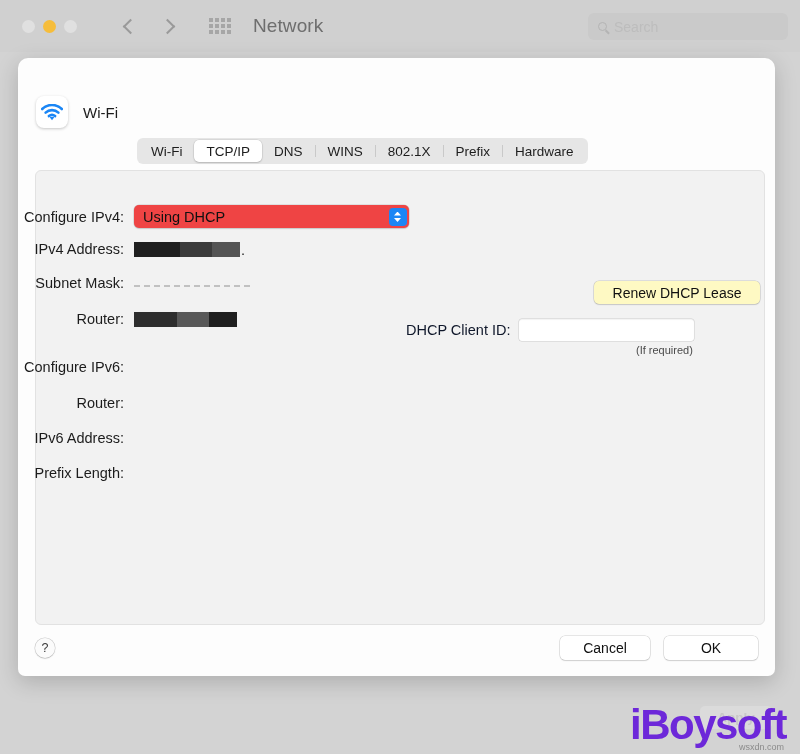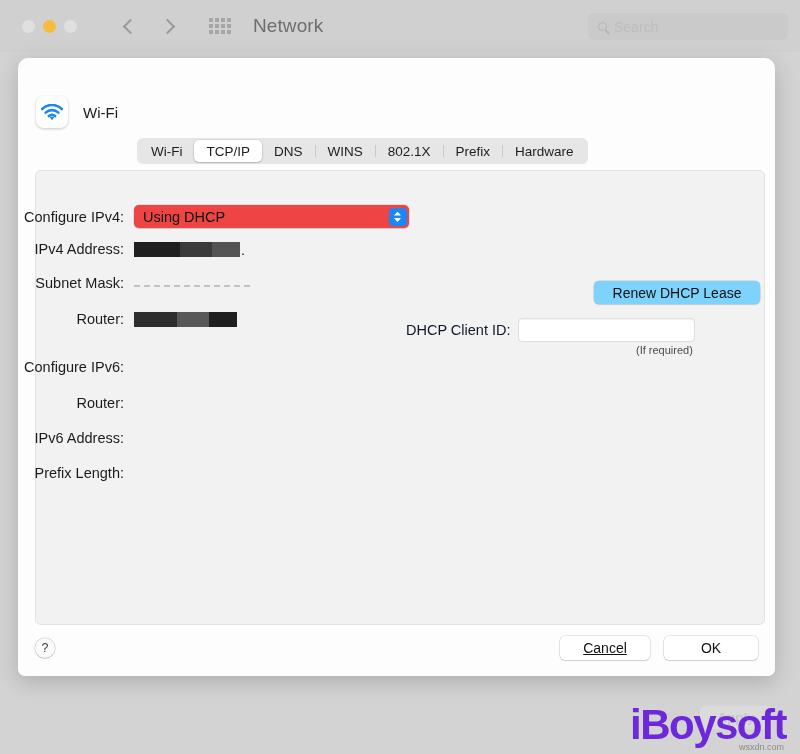--- a/index.html
+++ b/index.html
@@ -145,21 +145,21 @@
     background-image: repeating-linear-gradient(to right,
       #b9b9b9 0px, #b9b9b9 6px, transparent 6px, transparent 10px);
     background-size: 100% 2px; background-repeat: no-repeat;
     background-position: 0 6px;
     filter: blur(.6px); opacity: .85;
   }
 
   
   #renew-btn {
     position: absolute; left: 558px; top: 110px;
-    width: 166px; height: 23px; border-radius: 5px; background: #7dd3fc;
+    width: 166px; height: 23px; border-radius: 5px; background: #fef9c3;
     box-shadow: 0 0 0 .5px rgba(0,0,0,.18), 0 1px 1.5px rgba(0,0,0,.10);
     display: flex; align-items: center; justify-content: center;
     font-size: 14px; color: #111;
   }
   #dhcp-row { position: absolute; left: 370px; top: 148px; display: flex; align-items: center; }
   #dhcp-row .lbl2 { font-size: 14.5px; color: #0f172a; margin-right: 9px; white-space: nowrap; }
   #dhcp-input {
     width: 175px; height: 22px; background: #fff;
     box-shadow: 0 0 0 .5px rgba(0,0,0,.16), inset 0 1px 1px rgba(0,0,0,.05);
     border-radius: 3px;
@@ -177,21 +177,21 @@
     display: flex; align-items: center; justify-content: center;
     font-size: 12.5px; color: #3a3a3a;
   }
   .footer-btn {
     position: absolute; bottom: 16px; height: 24px;
     border-radius: 5px; background: #fff;
     box-shadow: 0 0 0 .5px rgba(0,0,0,.18), 0 1px 1.5px rgba(0,0,0,.10);
     display: flex; align-items: center; justify-content: center;
     font-size: 14px; color: #111;
   }
-  #cancel-btn { right: 125px; width: 90px; text-decoration: underline; }
+  #cancel-btn { right: 125px; width: 90px; }
   #ok-btn     { right: 17px;  width: 94px; }
 
   
   .ghost-btn {
     position: absolute; height: 23px; border-radius: 5px;
     background: #e2e2e2; color: #c0c0c0; font-size: 13.5px;
     display: flex; align-items: center; justify-content: center;
     opacity: .55;
   }
   #revert-ghost { left: 618px; top: 744px; width: 72px; margin-top: 16px; }

